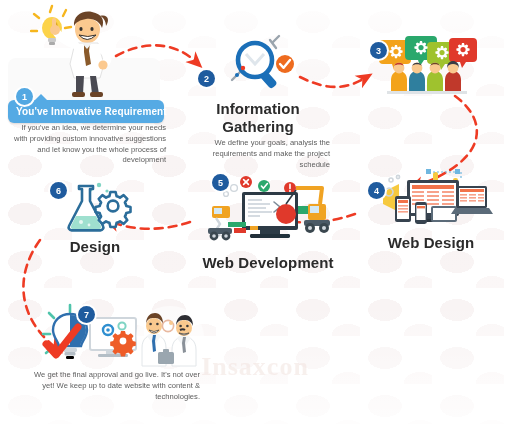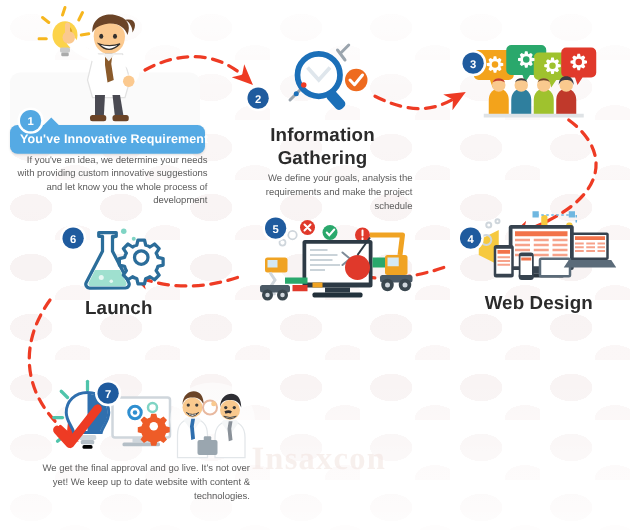--- a/index.html
+++ b/index.html
@@ -329,40 +329,41 @@
         <circle cx="16" cy="66" r="4.4" fill="#3a474f"></circle>
           <circle cx="16" cy="66" r="1.8" fill="#cfd6dc"></circle>
         <circle cx="28" cy="66" r="4.4" fill="#3a474f"></circle>
           <circle cx="28" cy="66" r="1.8" fill="#cfd6dc"></circle>
         <rect x="30" y="52" width="18" height="5" fill="#2aa86c"></rect>
         <rect x="36" y="58" width="12" height="5" fill="#e0392b"></rect>
         <rect x="52" y="56" width="8" height="4" fill="#f0a323"></rect>
       </svg>
     </div>
     <div class="num" style="left:24px;top:4px;">5</div>
+    <div class="title">Web Development</div>
   </div>
 
   <div class="step" style="left:20px;top:180px;width:150px;">
     <div class="art" style="height:54px;">
       <svg width="80" height="54" viewBox="0 0 80 54">
         <circle cx="44" cy="5" r="2.2" fill="#7fd4c4"></circle>
         <circle cx="52" cy="11" r="1.6" fill="#7fd4c4"></circle>
         <circle cx="36" cy="10" r="1.4" fill="#7fd4c4"></circle>
         <path d="M24,6 h14 v3 h-3 v12 L48,46 a3,3 0 0 1 -2.6,4.4 H16.6 A3,3 0 0 1 14,46 L27,21 v-12 h-3Z" fill="#ffffff" stroke="#2b6d9a" stroke-width="2.6" stroke-linejoin="round"></path>
         <path d="M21,36 L41,36 L46,46 a2,2 0 0 1 -1.8,3 H17.8 A2,2 0 0 1 16,46Z" fill="#9fe0cf"></path>
         <circle cx="26" cy="42" r="2" fill="#ffffff" opacity=".75"></circle>
         <circle cx="34" cy="45" r="1.4" fill="#ffffff" opacity=".75"></circle>
         <g transform="translate(58,26)">
           <path d="M-2.6,-14 h5.2 l1,4.2 a11,11 0 0 1 3.4,1.4 l3.6,-2.4 l3.7,3.7 l-2.4,3.6 a11,11 0 0 1 1.4,3.4 l4.2,1 v5.2 l-4.2,1 a11,11 0 0 1 -1.4,3.4 l2.4,3.6 l-3.7,3.7 l-3.6,-2.4 a11,11 0 0 1 -3.4,1.4 l-1,4.2 h-5.2 l-1,-4.2 a11,11 0 0 1 -3.4,-1.4 l-3.6,2.4 l-3.7,-3.7 l2.4,-3.6 a11,11 0 0 1 -1.4,-3.4 l-4.2,-1 v-5.2 l4.2,-1 a11,11 0 0 1 1.4,-3.4 l-2.4,-3.6 l3.7,-3.7 l3.6,2.4 a11,11 0 0 1 3.4,-1.4Z" fill="#ffffff" stroke="#2b6d9a" stroke-width="2.6" stroke-linejoin="round"></path>
           <circle cx="0" cy="0" r="5.4" fill="#ffffff" stroke="#2b6d9a" stroke-width="2.6"></circle>
         </g>
       </svg>
     </div>
     <div class="num" style="left:30px;top:2px;">6</div>
-    <div class="title">Launch</div>
+    <div class="title">Design</div>
   </div>
 
   <div class="step" style="left:26px;top:302px;width:178px;">
     <div class="art" style="height:68px;">
       <svg width="178" height="68" viewBox="0 0 178 68">
         <g stroke="#4fc4ab" stroke-width="2.6" stroke-linecap="round">
           <path d="M44,10 v-7"></path>
             <path d="M28,16 l-5,-5"></path>
             <path d="M60,16 l5,-5"></path>
           <path d="M24,32 h-7"></path>

